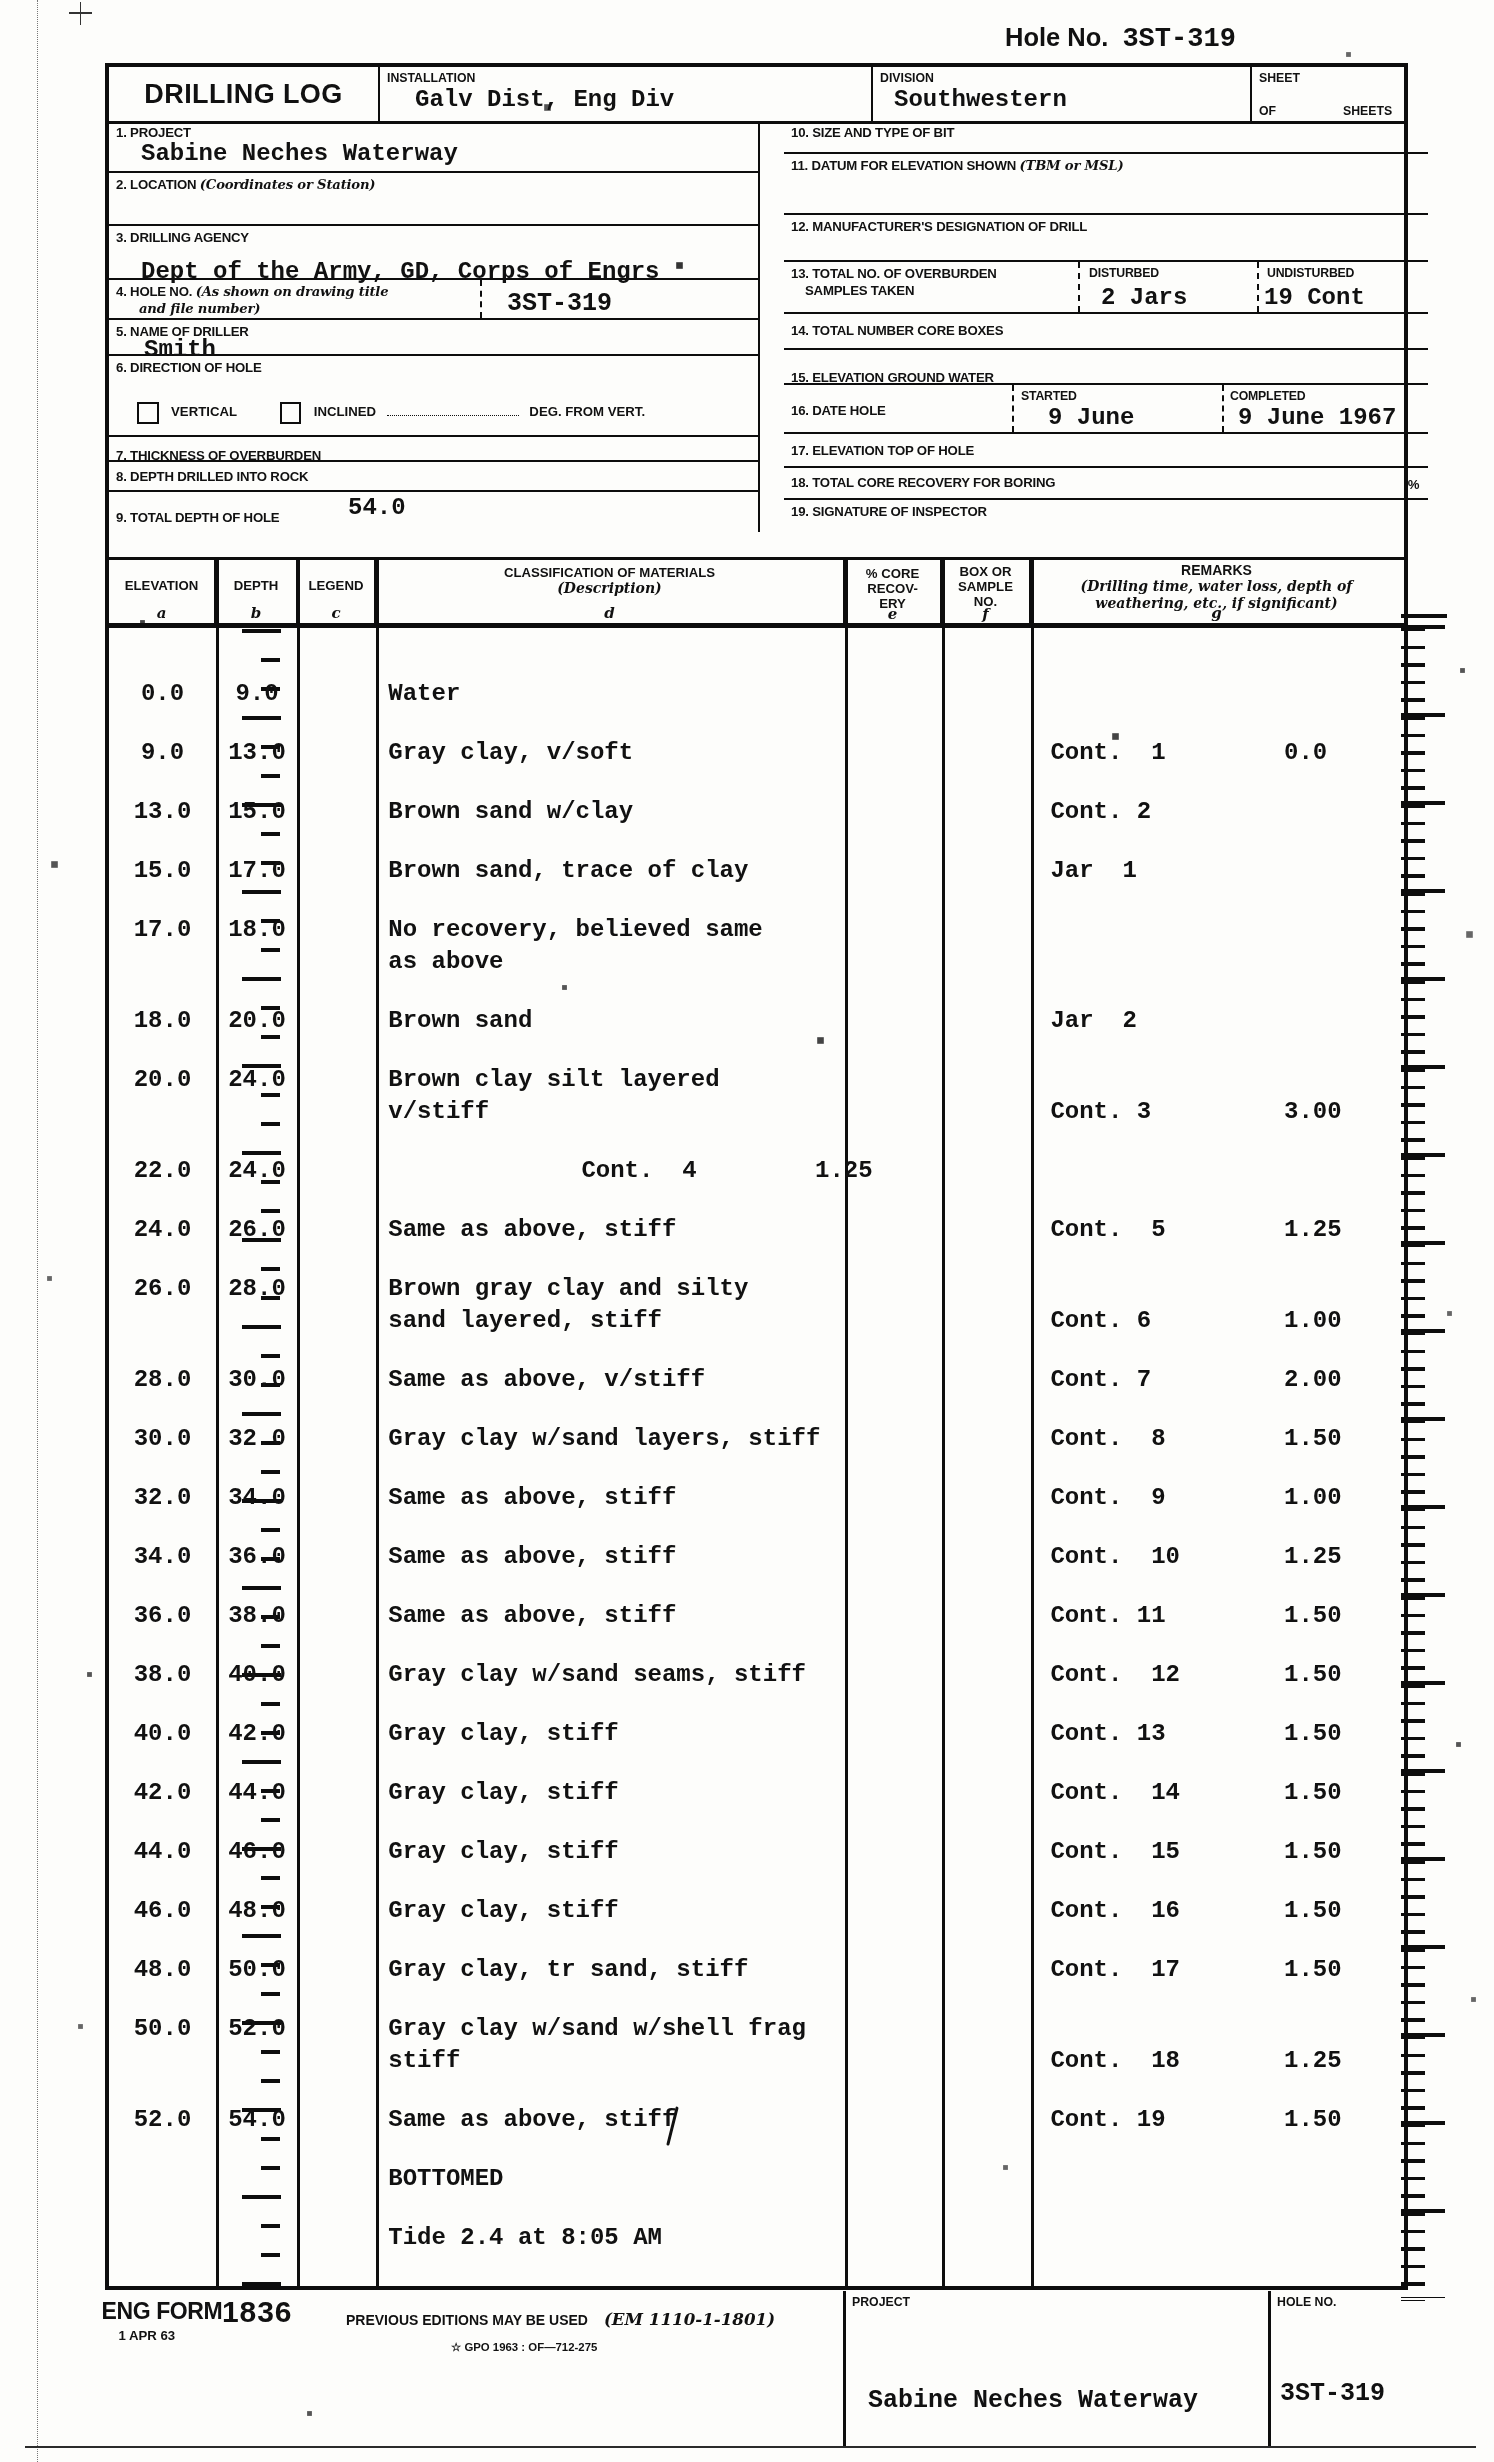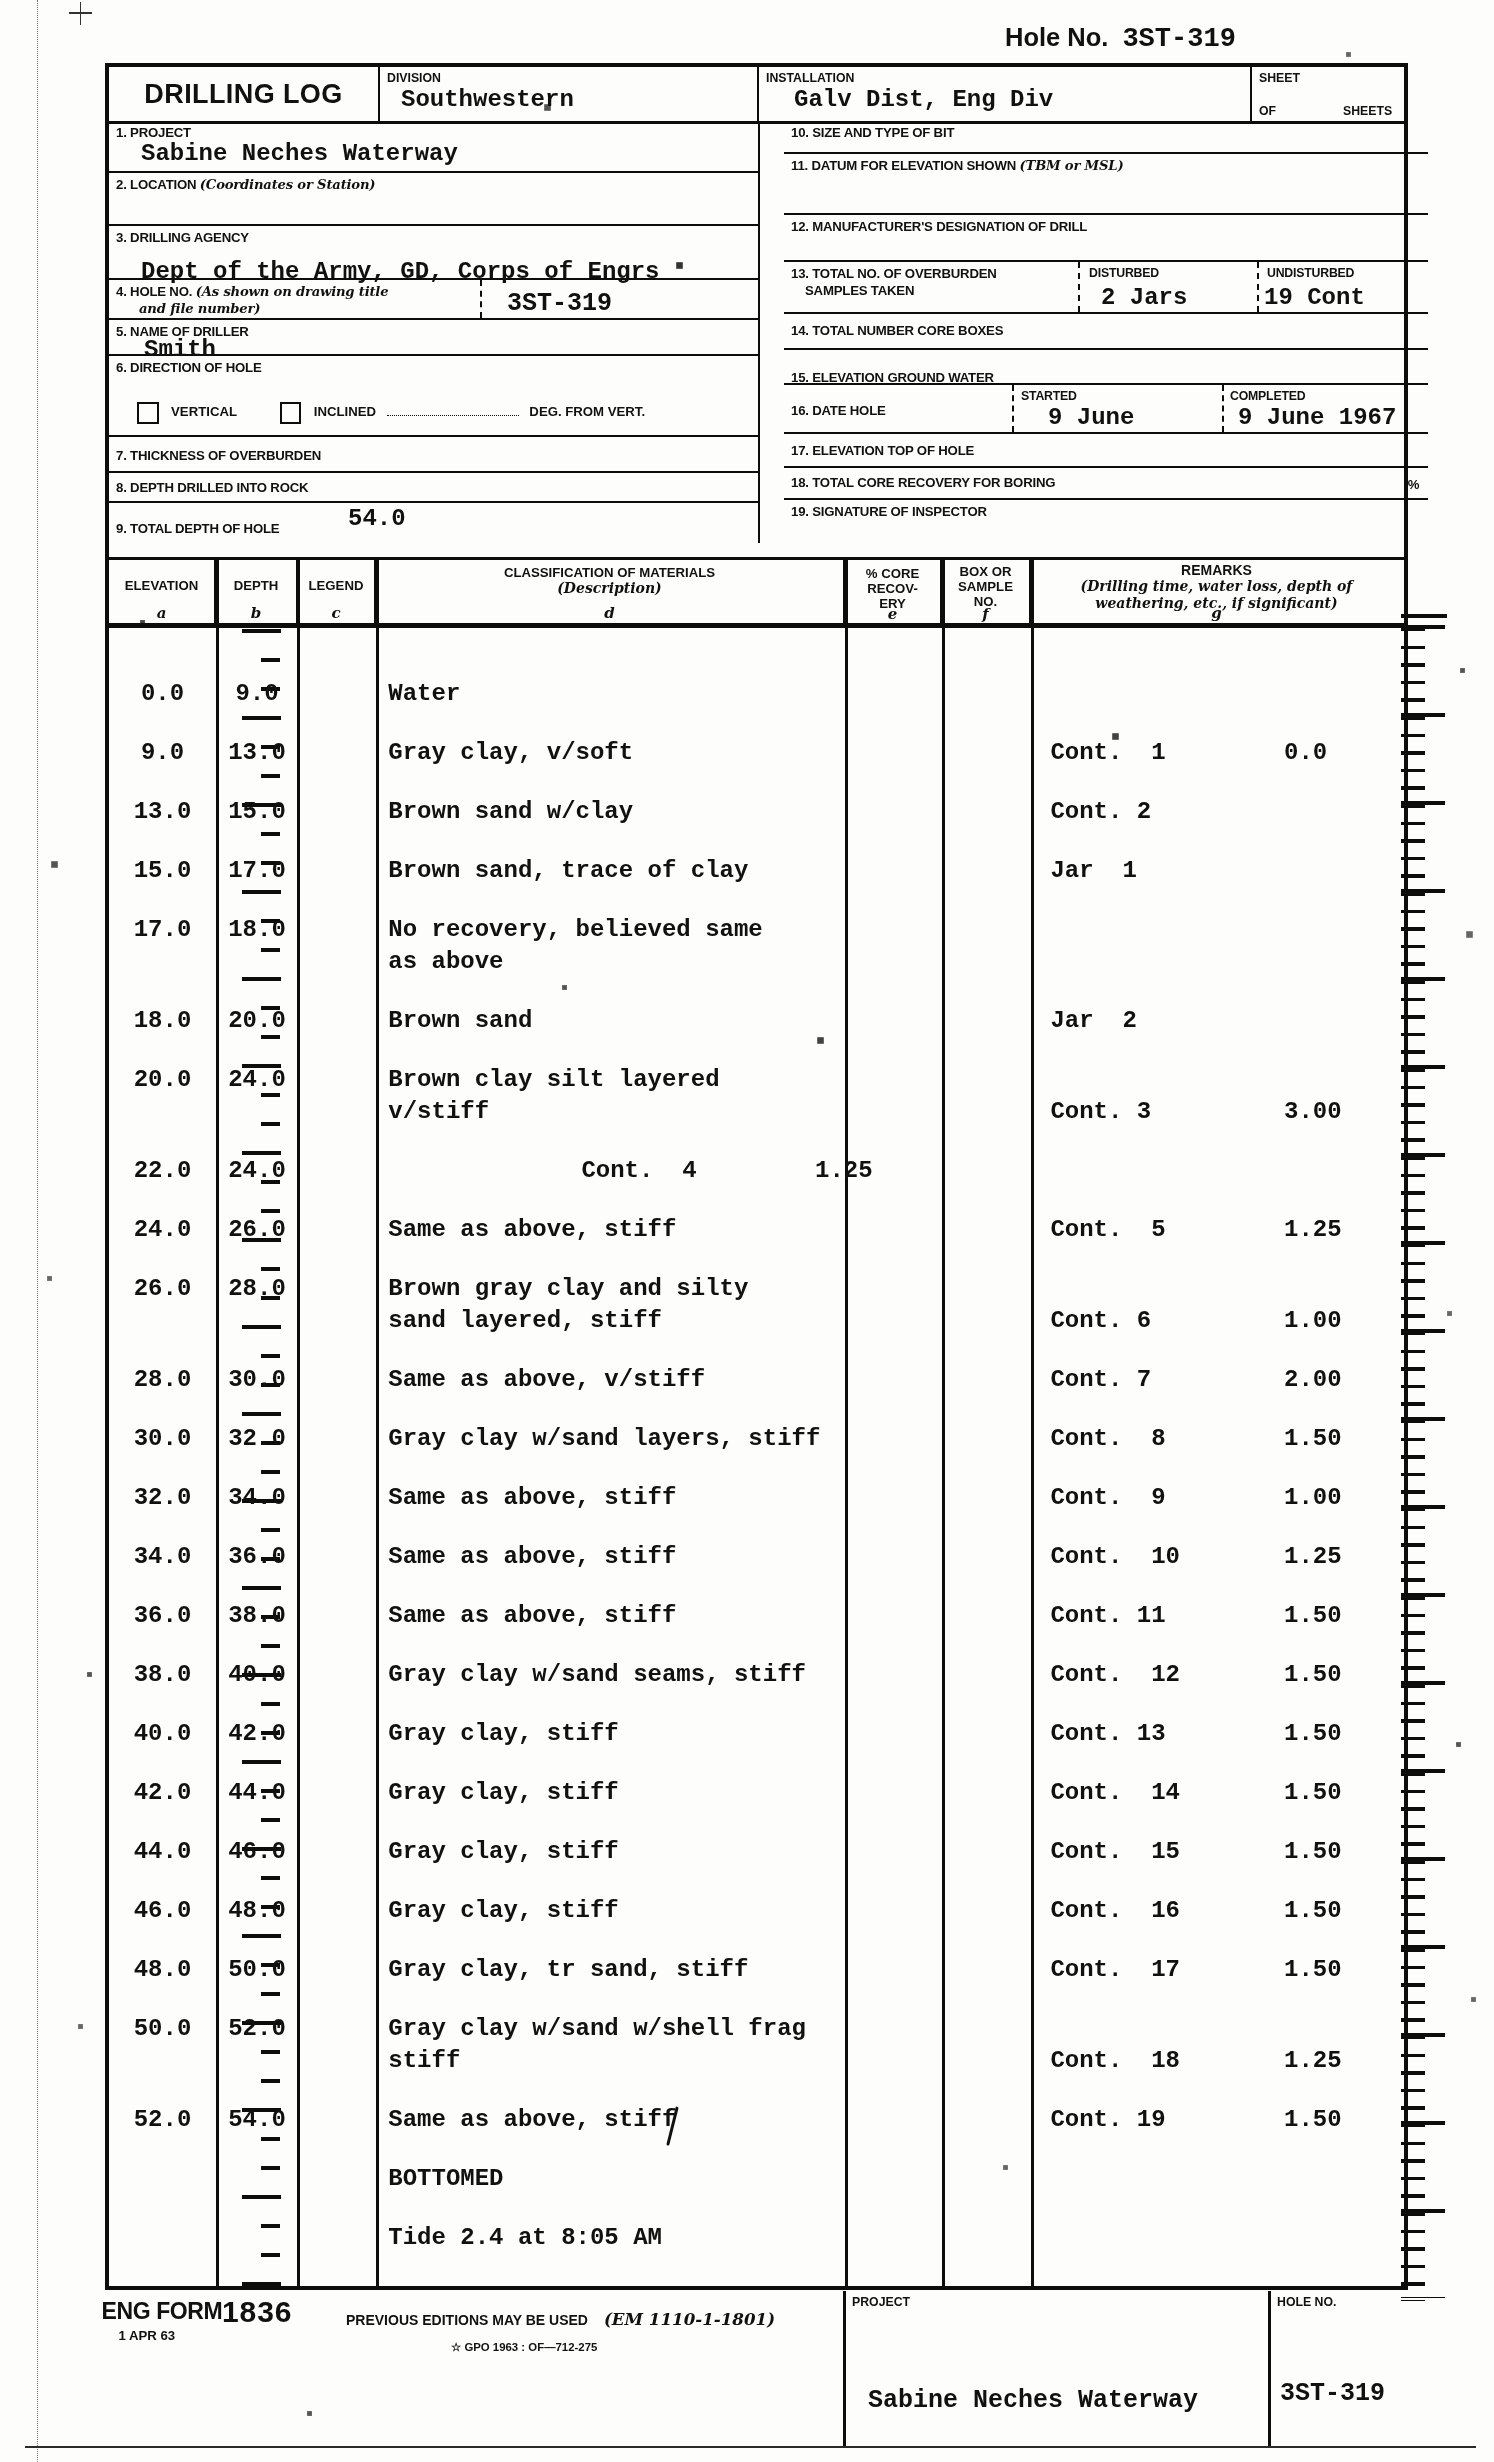--- a/index.html
+++ b/index.html
@@ -128,27 +128,27 @@
 
   <div id="holehead">
     <span class="t">Hole No.</span>
     <span class="v mono">3ST-319</span>
   </div>
 
   <div id="form">
 
     <div id="masthead">
       <div class="mh-cell" id="mh-title">DRILLING LOG</div>
+      <div class="mh-cell" id="mh-inst">
+        <div class="mh-lab">INSTALLATION</div>
+        <div class="mh-val mono" style="padding-left:35px">Galv Dist, Eng Div</div>
+      </div>
       <div class="mh-cell" id="mh-div">
         <div class="mh-lab">DIVISION</div>
         <div class="mh-val mono">Southwestern</div>
-      </div>
-      <div class="mh-cell" id="mh-inst">
-        <div class="mh-lab">INSTALLATION</div>
-        <div class="mh-val mono" style="padding-left:35px">Galv Dist, Eng Div</div>
       </div>
       <div class="mh-cell" id="mh-sheet">
         <div class="mh-lab">SHEET</div>
         <div class="row2">
           <span>OF</span>
           <span>SHEETS</span>
         </div>
       </div>
     </div>
 
@@ -180,21 +180,21 @@
         <div class="f-lab"><span>6.</span> <span>DIRECTION OF HOLE</span></div>
         <div class="abs" style="left:28px;top:46px;font-size:13.2px;font-weight:bold;">
           <span class="chk"></span>
           <span style="margin:0 39px 0 8.8px">VERTICAL</span>
           <span class="chk"></span>
           <span style="margin-left:8.8px">INCLINED</span>
           <span style="display:inline-block;width:132px;border-bottom:1.8px dotted #111;margin:0 7px;"></span>
           <span>DEG. FROM VERT.</span>
         </div>
       </div>
-      <div class="fbox" style="height:36px">
+      <div class="fbox" style="height:25px">
         <div class="f-lab" style="padding-top:10.6px"><span>7.</span> <span>THICKNESS OF OVERBURDEN</span></div>
       </div>
       <div class="fbox" style="height:30px">
         <div class="f-lab" style="padding-top:7px"><span>8.</span> <span>DEPTH DRILLED INTO ROCK</span></div>
       </div>
       <div class="fbox last" style="height:40px">
         <div class="f-lab" style="padding-top:17.6px"><span>9.</span> <span>TOTAL DEPTH OF HOLE</span></div>
         <div class="abs mono" style="left:239px;top:1.8px;font-size:24px">54.0</div>
       </div>
     </div>

